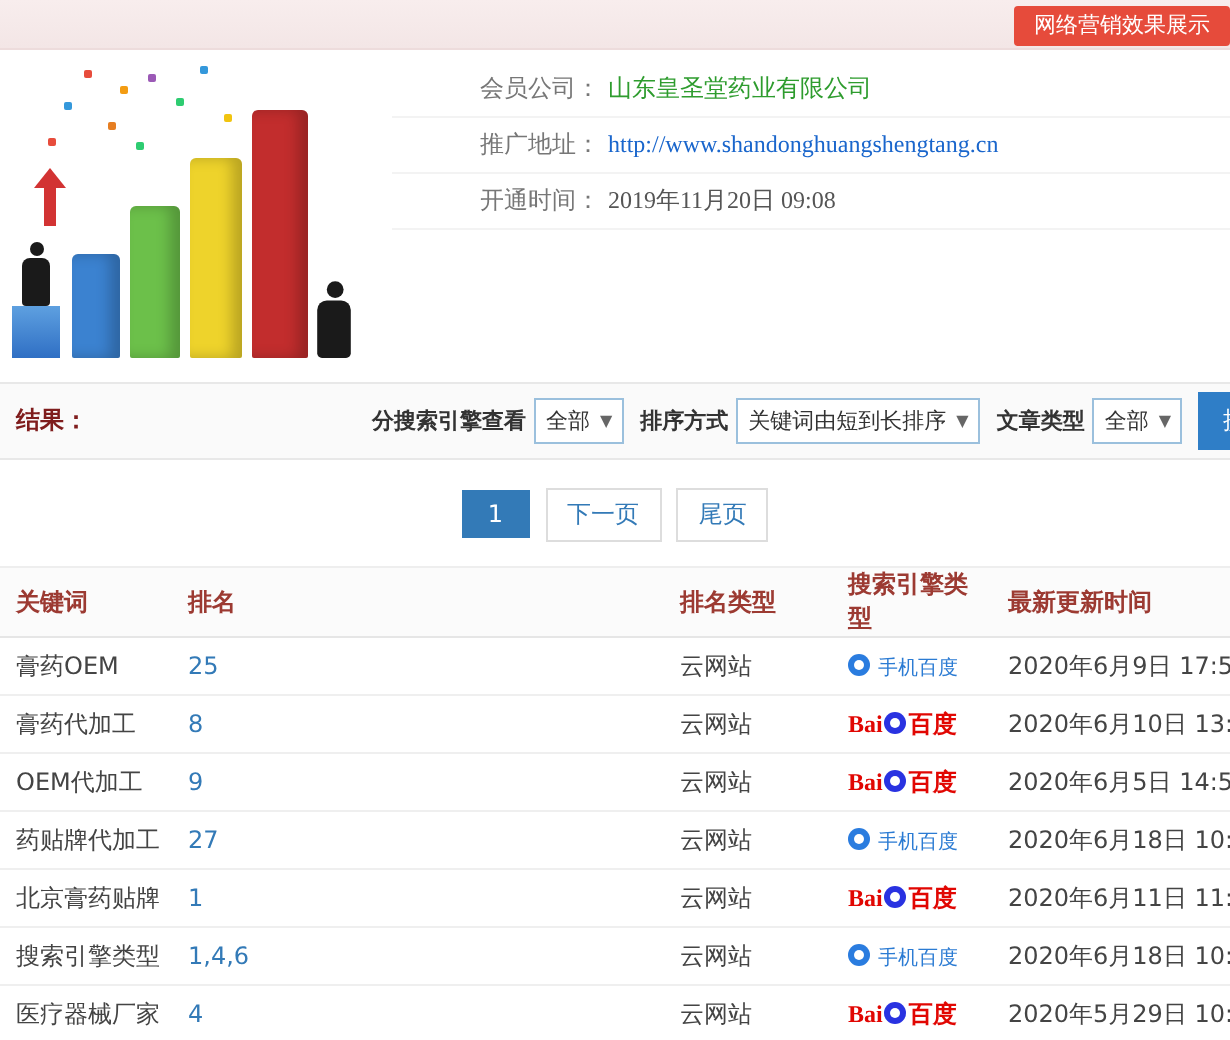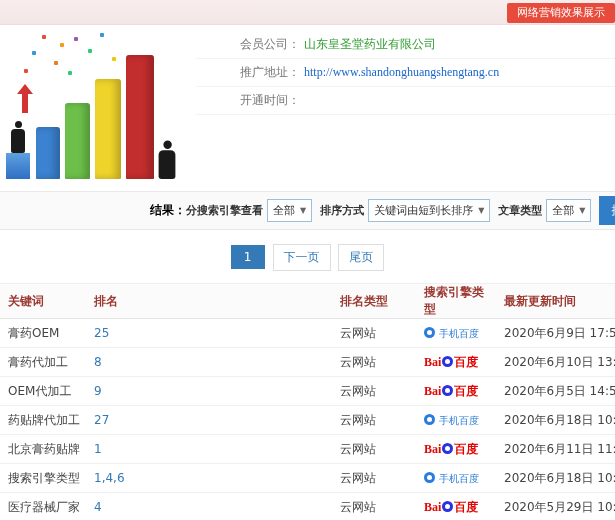--- a/index.html
+++ b/index.html
@@ -32,21 +32,21 @@
   .ilabel{width:104px;text-align:right;color:#777;flex:0 0 auto;}
   .ival{margin-left:4px;text-decoration:none;font-family:Liberation Serif, serif;}
   .v-company{color:#2e9c2e;}
   .v-url{color:#1a66cc;text-align:center;}
   .v-plain{color:#555;}
   .v-count{color:#ff6600;font-weight:bold;font-size:13px;}
   .v-suffix{color:#e23c3c;margin-left:1px;}
   
   .filterbar{height:37px;background:#fafafa;border-top:1px solid #e8e8e8;border-bottom:1px solid #e8e8e8;
              display:flex;align-items:center;padding-left:8px;}
-  .result-label{font-weight:bold;color:#000000;width:178px;flex:0 0 auto;text-align:right;}
+  .result-label{font-weight:bold;color:#7f1d1d;width:178px;flex:0 0 auto;}
   .flabel{font-weight:bold;color:#333;font-size:11px;margin-right:4px;white-space:nowrap;}
   .fselect{border:1px solid #9bc0dd;background:#fff;font-size:11px;color:#333;padding:3px 5px;
            display:flex;align-items:center;margin-right:8px;white-space:nowrap;cursor:pointer;}
   .chev{font-size:8px;color:#666;margin-left:5px;}
   .submit-btn{margin-left:auto;margin-right:-14px;flex:0 0 auto;background:#2f7ec7;color:#fff;border:none;
               font-size:12px;padding:6px 12px;cursor:pointer;}
   
   .pagination{text-align:center;padding:14px 0 12px;}
   .pg{display:inline-block;min-width:12px;padding:4px 10px;font-size:12px;border:1px solid #ddd;
       color:#337ab7;background:#fff;margin:0 2px;cursor:pointer;}
@@ -104,20 +104,21 @@
     <div class="irow">
       <span class="ilabel">会员公司：</span>
       <a class="ival v-company">山东皇圣堂药业有限公司</a>
     </div>
     <div class="irow">
       <span class="ilabel">推广地址：</span>
       <a class="ival v-url">http://www.shandonghuangshengtang.cn</a>
     </div>
     <div class="irow">
       <span class="ilabel">开通时间：</span>
+      <span class="ival v-plain">2019年11月20日 09:08</span>
     </div>
   </div>
 </div>
 
 <div class="filterbar">
   <span class="result-label">结果：</span>
   <span class="flabel">分搜索引擎查看</span>
   <div class="fselect">
     <span>全部</span>
     <span class="chev">▼</span>

